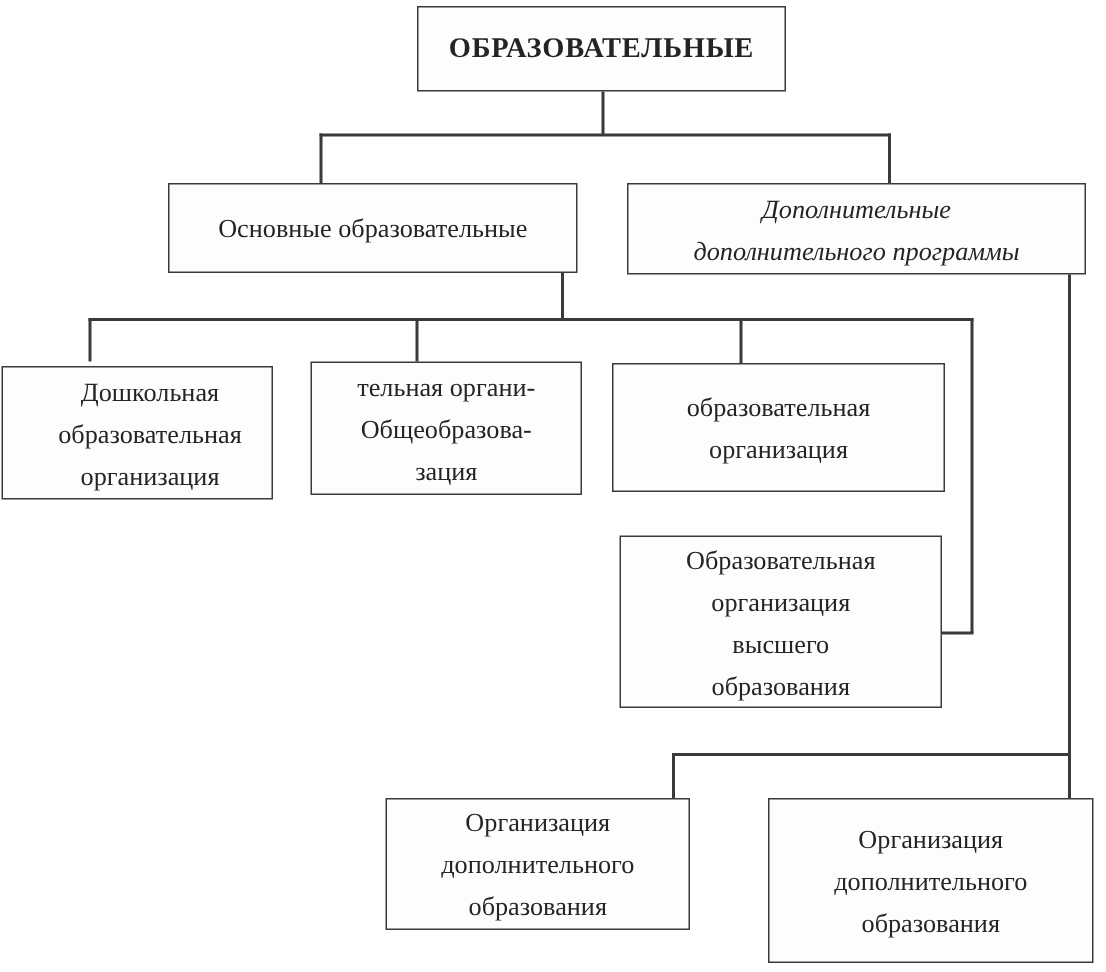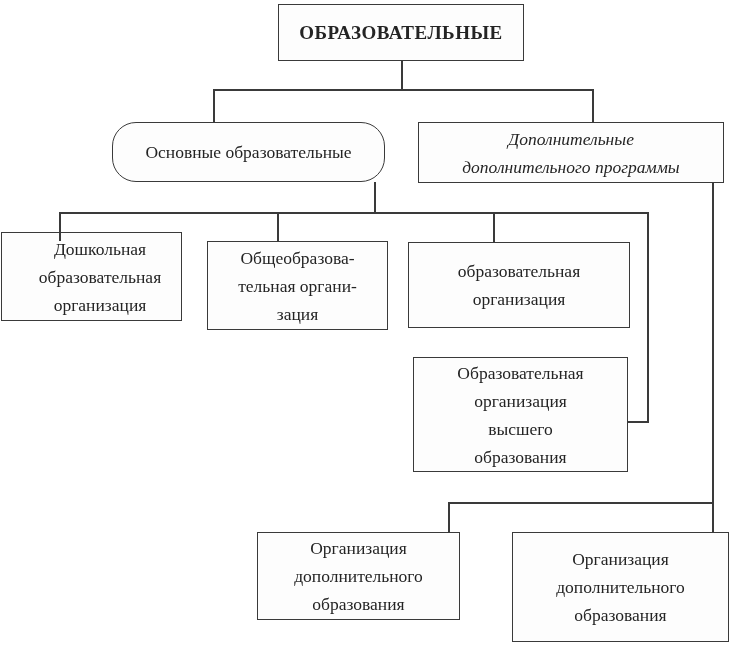--- a/index.html
+++ b/index.html
@@ -37,38 +37,38 @@
 </style>
 </head>
 <body>
 
 <div class="canvas">
 
   <div class="node root-node" style="left:278px;top:4px;width:246px;height:57px;">
     <div class="ln">ОБРАЗОВАТЕЛЬНЫЕ</div>
   </div>
 
-  <div class="node" style="left:112px;top:122px;width:273px;height:60px;border-radius:24px;">
+  <div class="node" style="left:112px;top:122px;width:273px;height:60px;">
     <div class="ln">Основные образовательные</div>
   </div>
 
   <div class="node" style="left:418px;top:122px;width:306px;height:61px;font-style:italic;">
     <div class="ln">Дополнительные</div>
     <div class="ln">дополнительного программы</div>
   </div>
 
-  <div class="node" style="left:1px;top:232px;width:181px;height:89px;padding-left:17px;">
+  <div class="node" style="left:1px;top:244px;width:181px;height:89px;padding-left:17px;">
     <div class="ln">Дошкольная</div>
     <div class="ln">образовательная</div>
     <div class="ln">организация</div>
   </div>
 
   <div class="node" style="left:207px;top:241px;width:181px;height:89px;">
+    <div class="ln">тельная органи-</div>
     <div class="ln">Общеобразова-</div>
-    <div class="ln">тельная органи-</div>
     <div class="ln">зация</div>
   </div>
 
   <div class="node" style="left:408px;top:242px;width:222px;height:86px;">
     <div class="ln">образовательная</div>
     <div class="ln">организация</div>
   </div>
 
   <div class="node" style="left:413px;top:357px;width:215px;height:115px;">
     <div class="ln">Образовательная</div>

